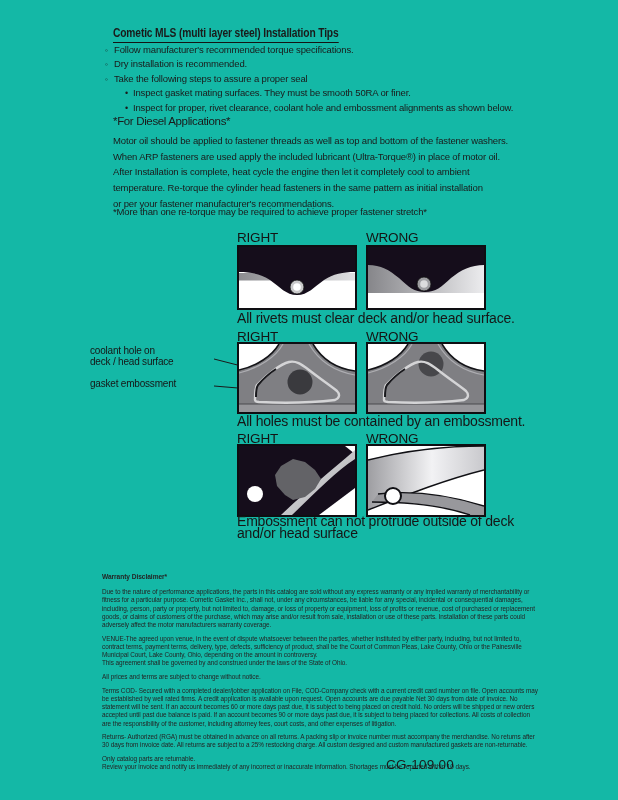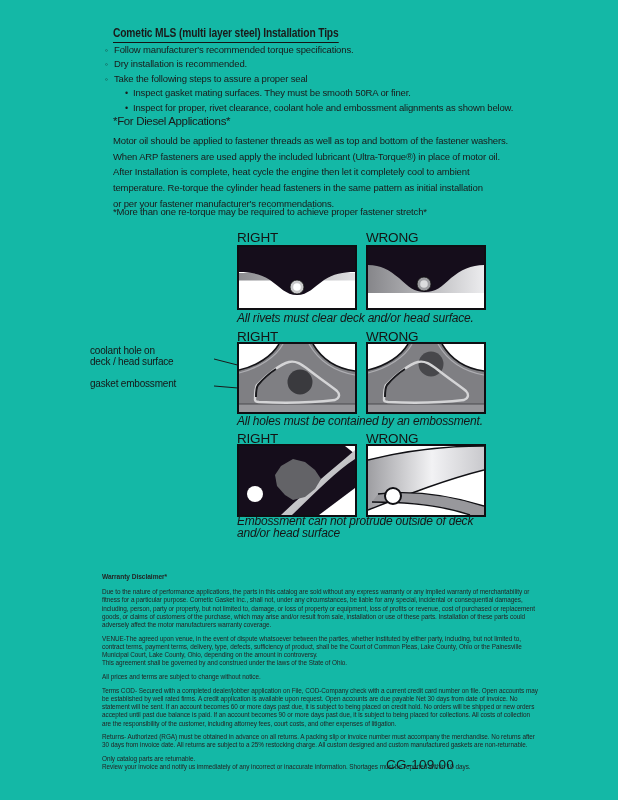--- a/index.html
+++ b/index.html
@@ -33,22 +33,22 @@
   .rw-label {
     position:absolute; width:120px; text-align:left;
     font-size:13.5px; letter-spacing:-0.2px; color:#141414; white-space:nowrap;
   }
   .dbox {
     position:absolute; width:120px; border:2px solid #0e0e12;
     box-sizing:border-box; background:#fff;
   }
   .dbox svg { display:block; }
   .caption {
-    position:absolute; left:237px; font-size:12px; letter-spacing:-0.2px;
-    line-height:11.5px; white-space:pre-line; color:#161616;font-style:italic;
+    position:absolute; left:237px; font-size:14px; letter-spacing:-0.2px;
+    line-height:11.5px; white-space:pre-line; color:#161616;
   }
   .annot {
     position:absolute; left:90px; width:123px; 
     font-size:10px; letter-spacing:-0.2px; line-height:10.8px;
     white-space:pre-line; color:#161616;
   }
   .annot-lines { position:absolute; left:213px; top:350px; }
   .legal {
     position:absolute; left:102px; top:573px; width:440px;
     font-size:6.4px; letter-spacing:-0.05px; line-height:8.2px; color:#242424;

